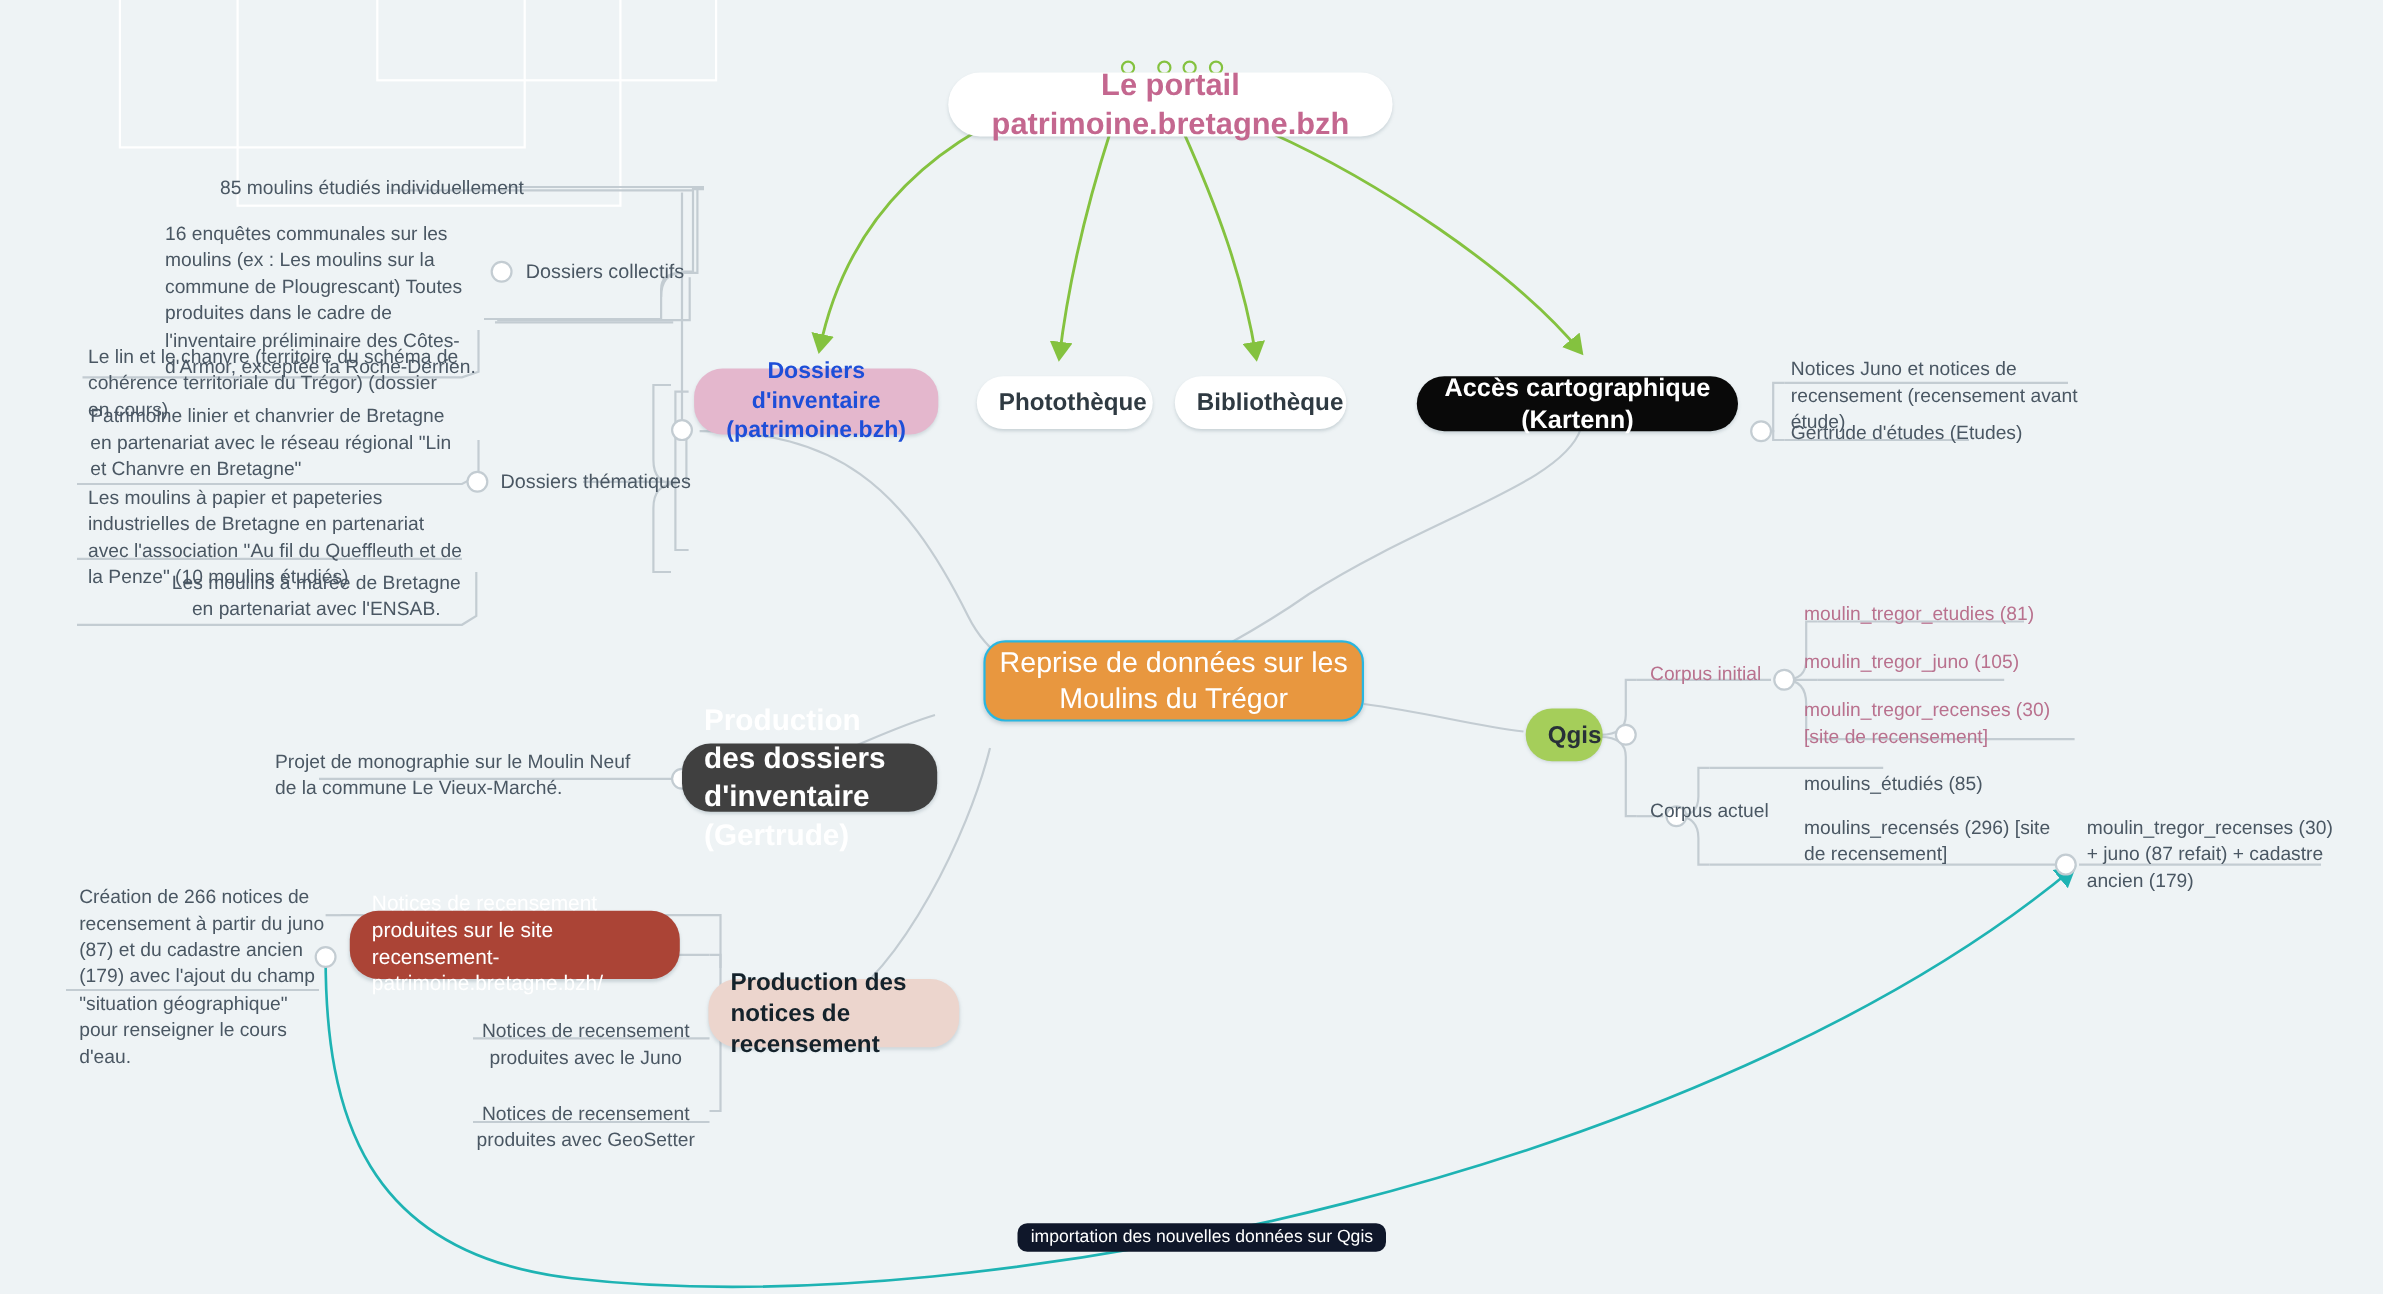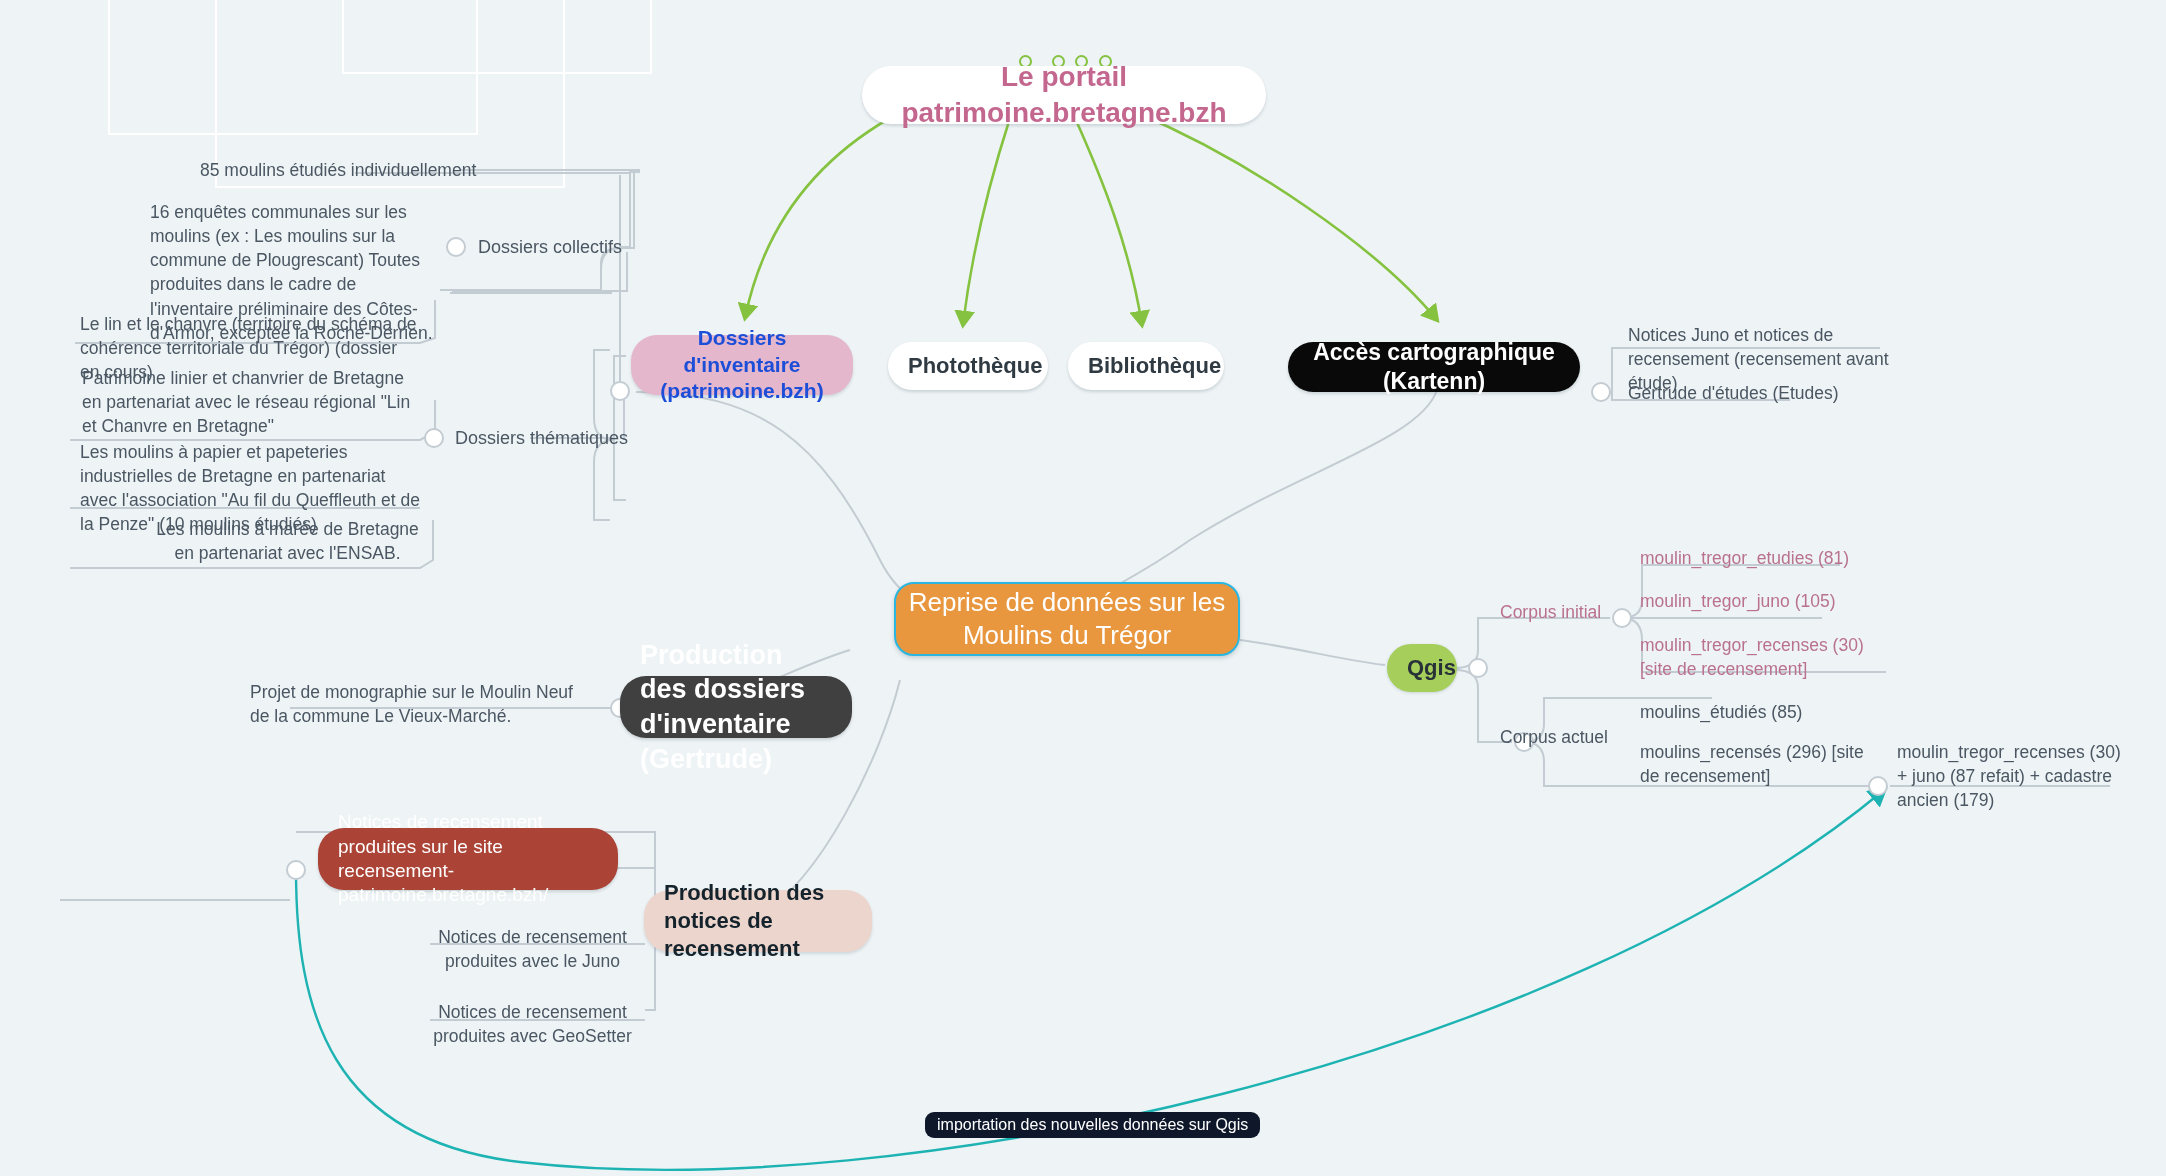--- a/index.html
+++ b/index.html
@@ -375,20 +375,23 @@
   </div>
 
   <div class="leaf" style="left:1897px; top:740px; width:235px;">
     <span>moulin_tregor_recenses (30) + juno (87 refait) + cadastre ancien (179)</span>
   </div>
 
   <div class="leaf right" style="left:250px; top:680px; width:345px;">
     <span>Projet de monographie sur le Moulin Neuf de la commune Le Vieux-Marché.</span>
   </div>
 
+  <div class="leaf" style="left:72px; top:803px; width:225px;">
+    <span>Création de 266 notices de recensement à partir du juno (87) et du cadastre ancien (179) avec l'ajout du champ "situation géographique" pour renseigner le cours d'eau.</span>
+  </div>
 
   <div class="leaf center" style="left:425px; top:925px; width:215px;">
     <span>Notices de recensement produites avec le Juno</span>
   </div>
 
   <div class="leaf center" style="left:425px; top:1000px; width:215px;">
     <span>Notices de recensement produites avec GeoSetter</span>
   </div>
 
 </div>

